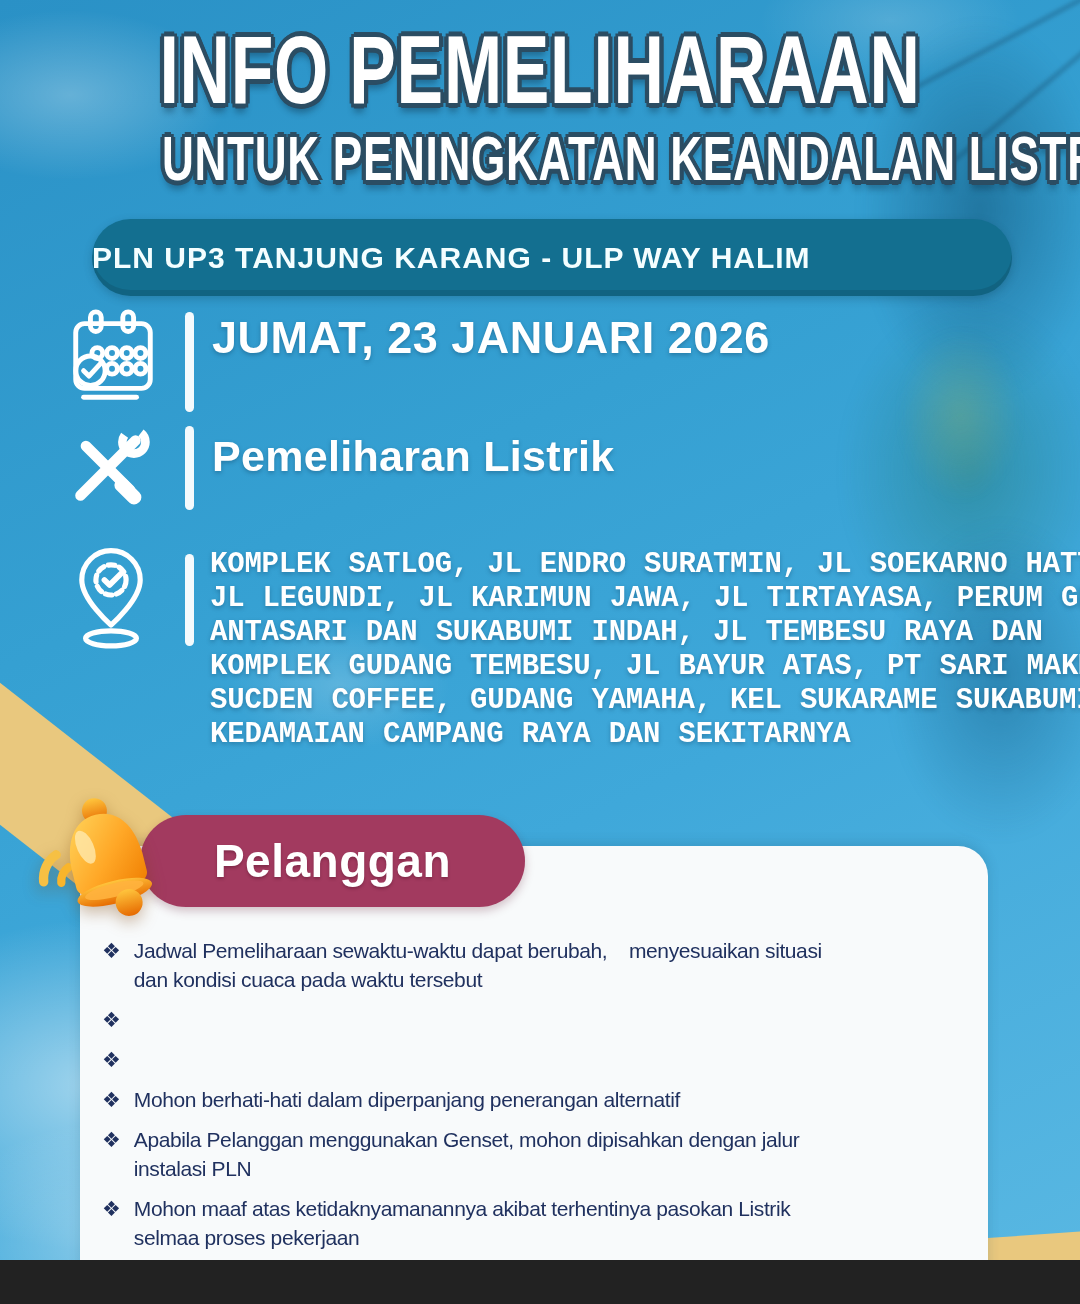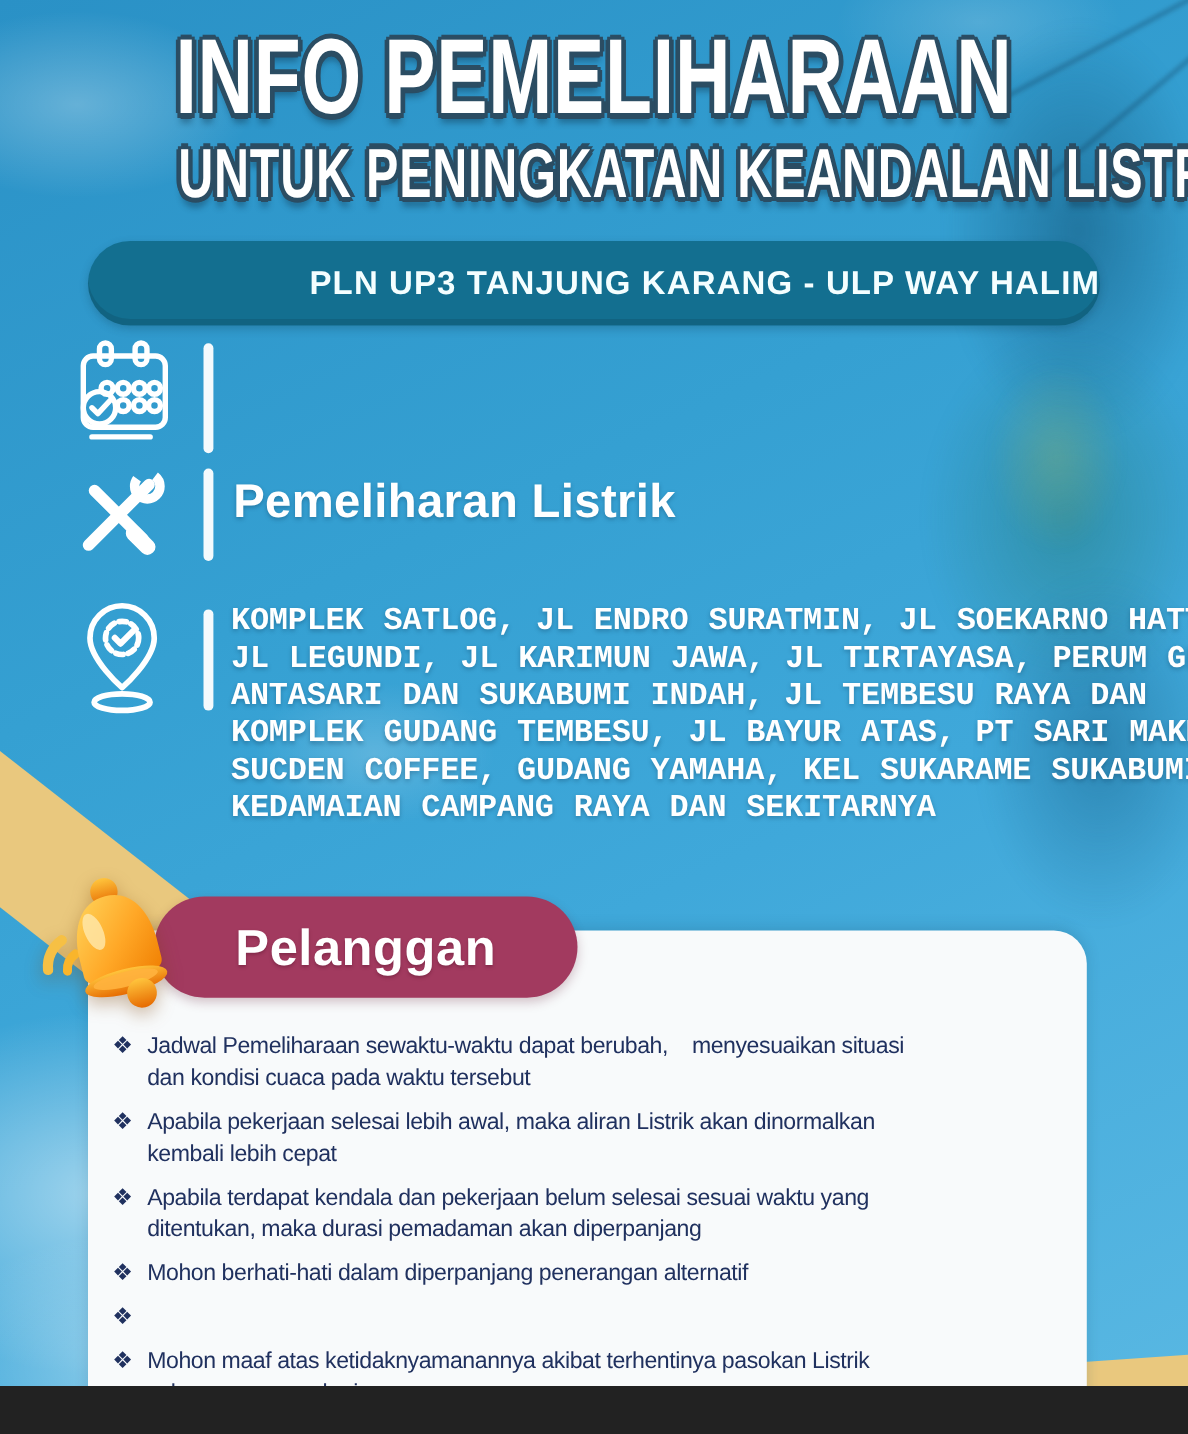--- a/index.html
+++ b/index.html
@@ -29,22 +29,22 @@
   .tan-corner{position:absolute;left:972px;top:1234px;width:150px;height:100px;
     background:#e9c87e;transform:rotate(-4deg);}
   
   .headline{position:absolute;left:0;width:1080px;text-align:center;color:#fff;font-weight:bold;
     text-shadow:-4px -3px 0 #2b4d63,4px -3px 0 #2b4d63,-4px 4px 0 #2b4d63,4px 4px 0 #2b4d63,
       0 -5px 0 #2b4d63,0 5px 0 #2b4d63,-6px 0 0 #2b4d63,6px 0 0 #2b4d63,0 9px 7px rgba(10,40,60,.38);
     white-space:nowrap;}
   .h1{top:14px;font-size:97px;transform:scaleX(.72);letter-spacing:1px;}
   .h2{top:122px;font-size:63px;transform:scaleX(.70);letter-spacing:1px;}
   
-  .banner{position:absolute;left:80px;top:219px;width:920px;height:77px;border-radius:40px;
-    background:#136f90;display:flex;align-items:center;justify-content:flex-end;
+  .banner{position:absolute;left:92px;top:219px;width:920px;height:77px;border-radius:40px;
+    background:#136f90;display:flex;align-items:center;justify-content:flex-start;
     box-shadow:inset 0 -6px 0 rgba(0,0,0,.10),0 3px 8px rgba(10,50,70,.25);}
   .banner span{color:#f4feff;font-size:30px;font-weight:bold;letter-spacing:1px;}
   
   .icon-box{position:absolute;}
   .vbar{position:absolute;width:9px;border-radius:5px;background:#fff;opacity:.95;}
   .wtxt{position:absolute;color:#fff;font-weight:bold;text-shadow:0 2px 4px rgba(12,55,85,.35);}
   .date-line{left:212px;top:312px;font-size:45px;letter-spacing:.5px;}
   .time-line{left:212px;top:368px;font-size:28px;letter-spacing:.3px;}
   .work-line{left:212px;top:432px;font-size:43px;letter-spacing:.3px;}
   .loc-block{left:210px;top:548px;font-size:29px;line-height:34px;white-space:pre;
@@ -104,20 +104,21 @@
         <circle cx="80" cy="50" r="5.5"></circle>
       <circle cx="51" cy="66" r="5.5"></circle>
         <circle cx="66" cy="66" r="5.5"></circle>
         <circle cx="80" cy="66" r="5.5"></circle>
       <circle cx="29" cy="68" r="15"></circle>
       <path d="M22 68 l5.5 5.5 L39 61"></path>
       <path d="M22 95 H76"></path>
     </svg>
   </div>
   <div class="vbar" style="left:185px;top:312px;height:100px;"></div>
+  <div class="wtxt date-line">JUMAT, 23 JANUARI 2026</div>
 
   <div class="icon-box" style="left:60px;top:420px;width:96px;height:96px;">
     <svg viewBox="0 0 100 100" width="96" height="96">
       <g fill="#fff">
         <rect x="44.5" y="4" width="11" height="92" rx="5.5" transform="rotate(45 50 50)"></rect>
         <rect x="44.5" y="12" width="11" height="76" rx="5.5" transform="rotate(-45 50 50)"></rect>
         <rect x="63" y="58" width="15" height="33" rx="7" transform="rotate(-45 70 74)"></rect>
       </g>
       <circle cx="77" cy="23" r="12" fill="none" stroke="#fff" stroke-width="9" stroke-dasharray="57 19" stroke-dashoffset="12"></circle>
     </svg>
@@ -173,34 +174,32 @@
   </div>
 
   <ul class="bullets">
     <li>
       <span class="marker">❖</span>
       <span class="btxt">Jadwal Pemeliharaan sewaktu-waktu dapat berubah,    menyesuaikan situasi
 dan kondisi cuaca pada waktu tersebut</span>
     </li>
     <li>
       <span class="marker">❖</span>
-      <span class="btxt">Apabila pekerjaan selesai lebih awal, maka aliran Listrik akan dinormalkan
-kembali lebih cepat</span>
-    </li>
-    <li>
-      <span class="marker">❖</span>
-      <span class="btxt">Apabila terdapat kendala dan pekerjaan belum selesai sesuai waktu yang
-ditentukan, maka durasi pemadaman akan diperpanjang</span>
+    </li>
+    <li>
+      <span class="marker">❖</span>
     </li>
     <li>
       <span class="marker">❖</span>
       <span class="btxt">Mohon berhati-hati dalam diperpanjang penerangan alternatif</span>
     </li>
     <li>
       <span class="marker">❖</span>
+      <span class="btxt">Apabila Pelanggan menggunakan Genset, mohon dipisahkan dengan jalur
+instalasi PLN</span>
     </li>
     <li>
       <span class="marker">❖</span>
       <span class="btxt">Mohon maaf atas ketidaknyamanannya akibat terhentinya pasokan Listrik
 selmaa proses pekerjaan</span>
     </li>
   </ul>
 
   <div class="watermark"><span style="color: rgb(233, 77, 111);">@</span><span style="color: rgb(227, 57, 139);">P</span><span style="color: rgb(242, 112, 59);">L</span><span style="color: rgb(245, 166, 35);">N</span><span style="color: rgb(201, 197, 49);">D</span><span style="color: rgb(122, 193, 67);">I</span><span style="color: rgb(59, 181, 74);">S</span><span style="color: rgb(0, 169, 157);">L</span><span style="color: rgb(41, 171, 226);">A</span><span style="color: rgb(60, 111, 183);">M</span><span style="color: rgb(95, 82, 160);">P</span><span style="color: rgb(122, 63, 152);">U</span><span style="color: rgb(160, 63, 152);">N</span><span style="color: rgb(193, 59, 143);">G</span></div>
 

